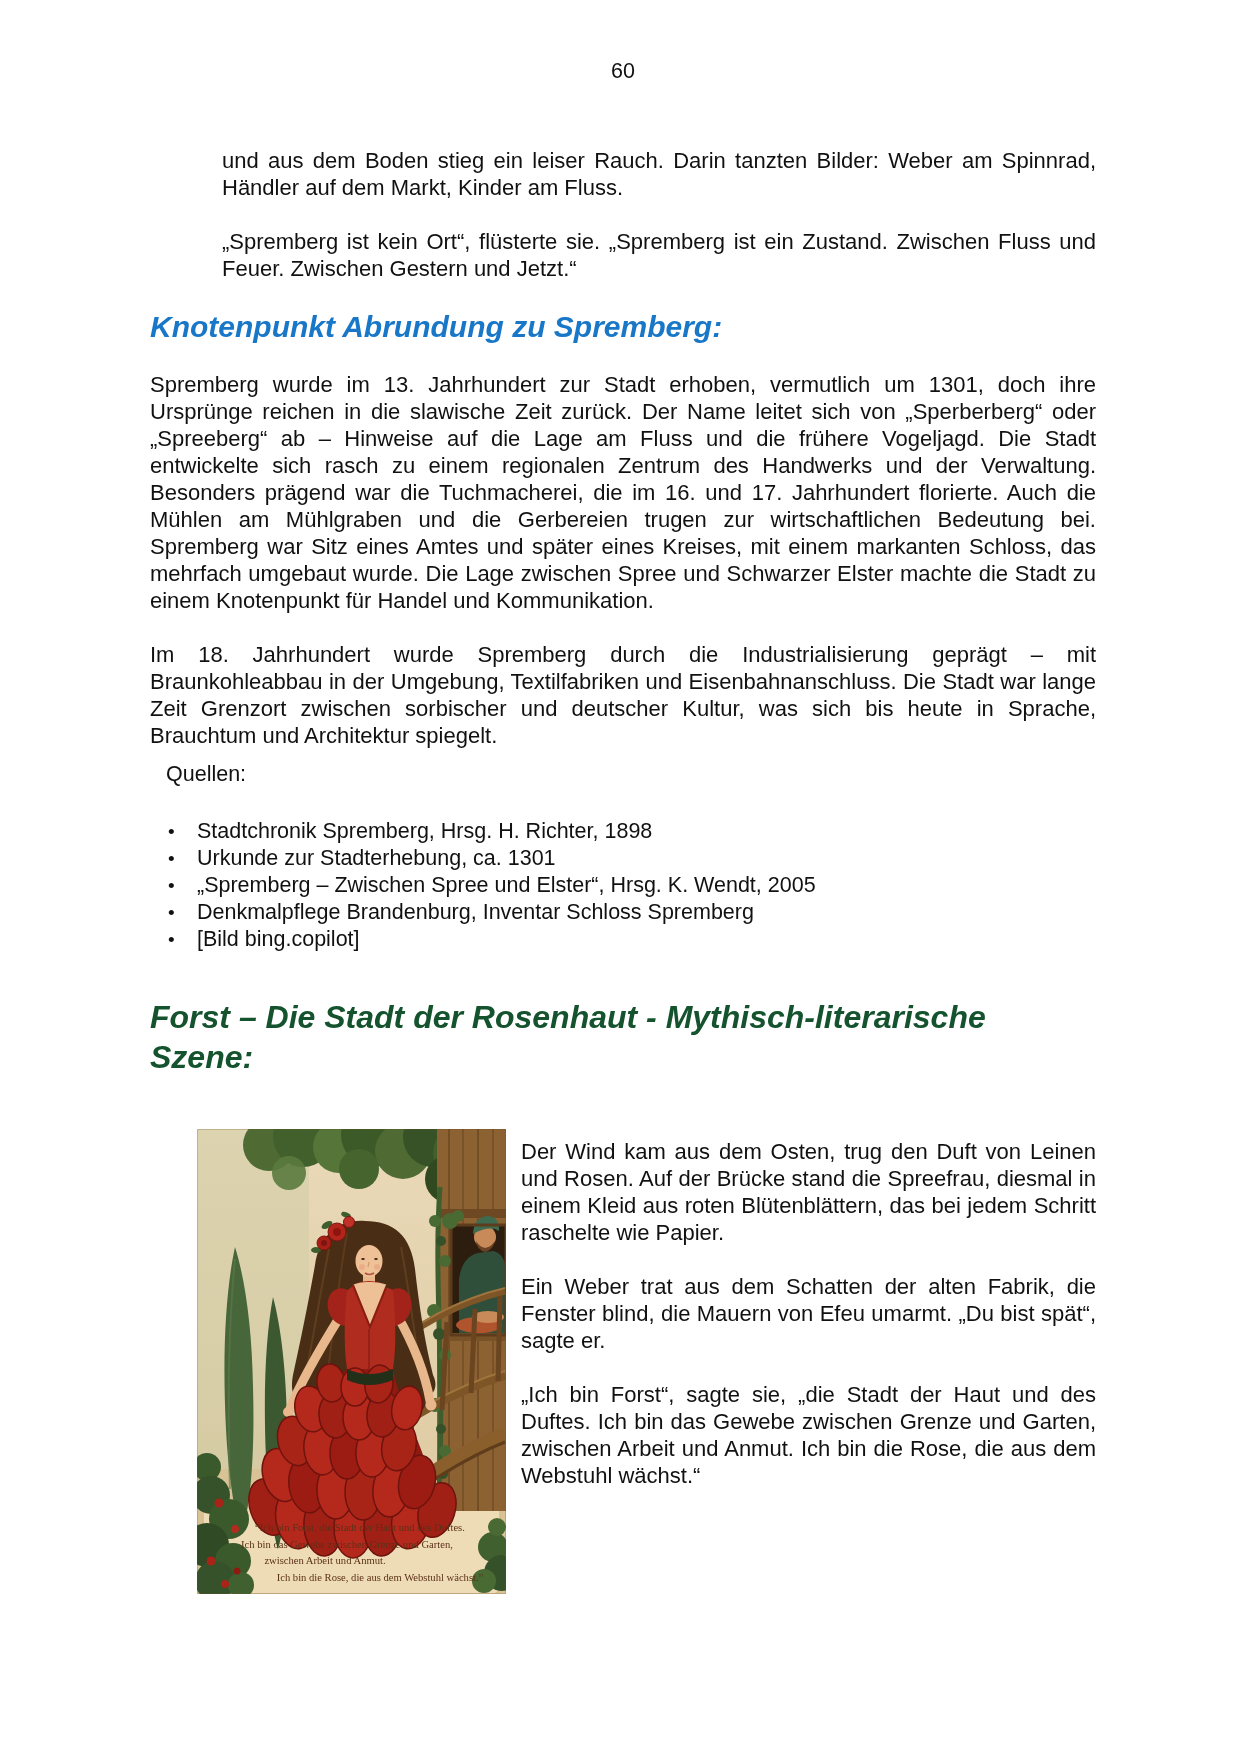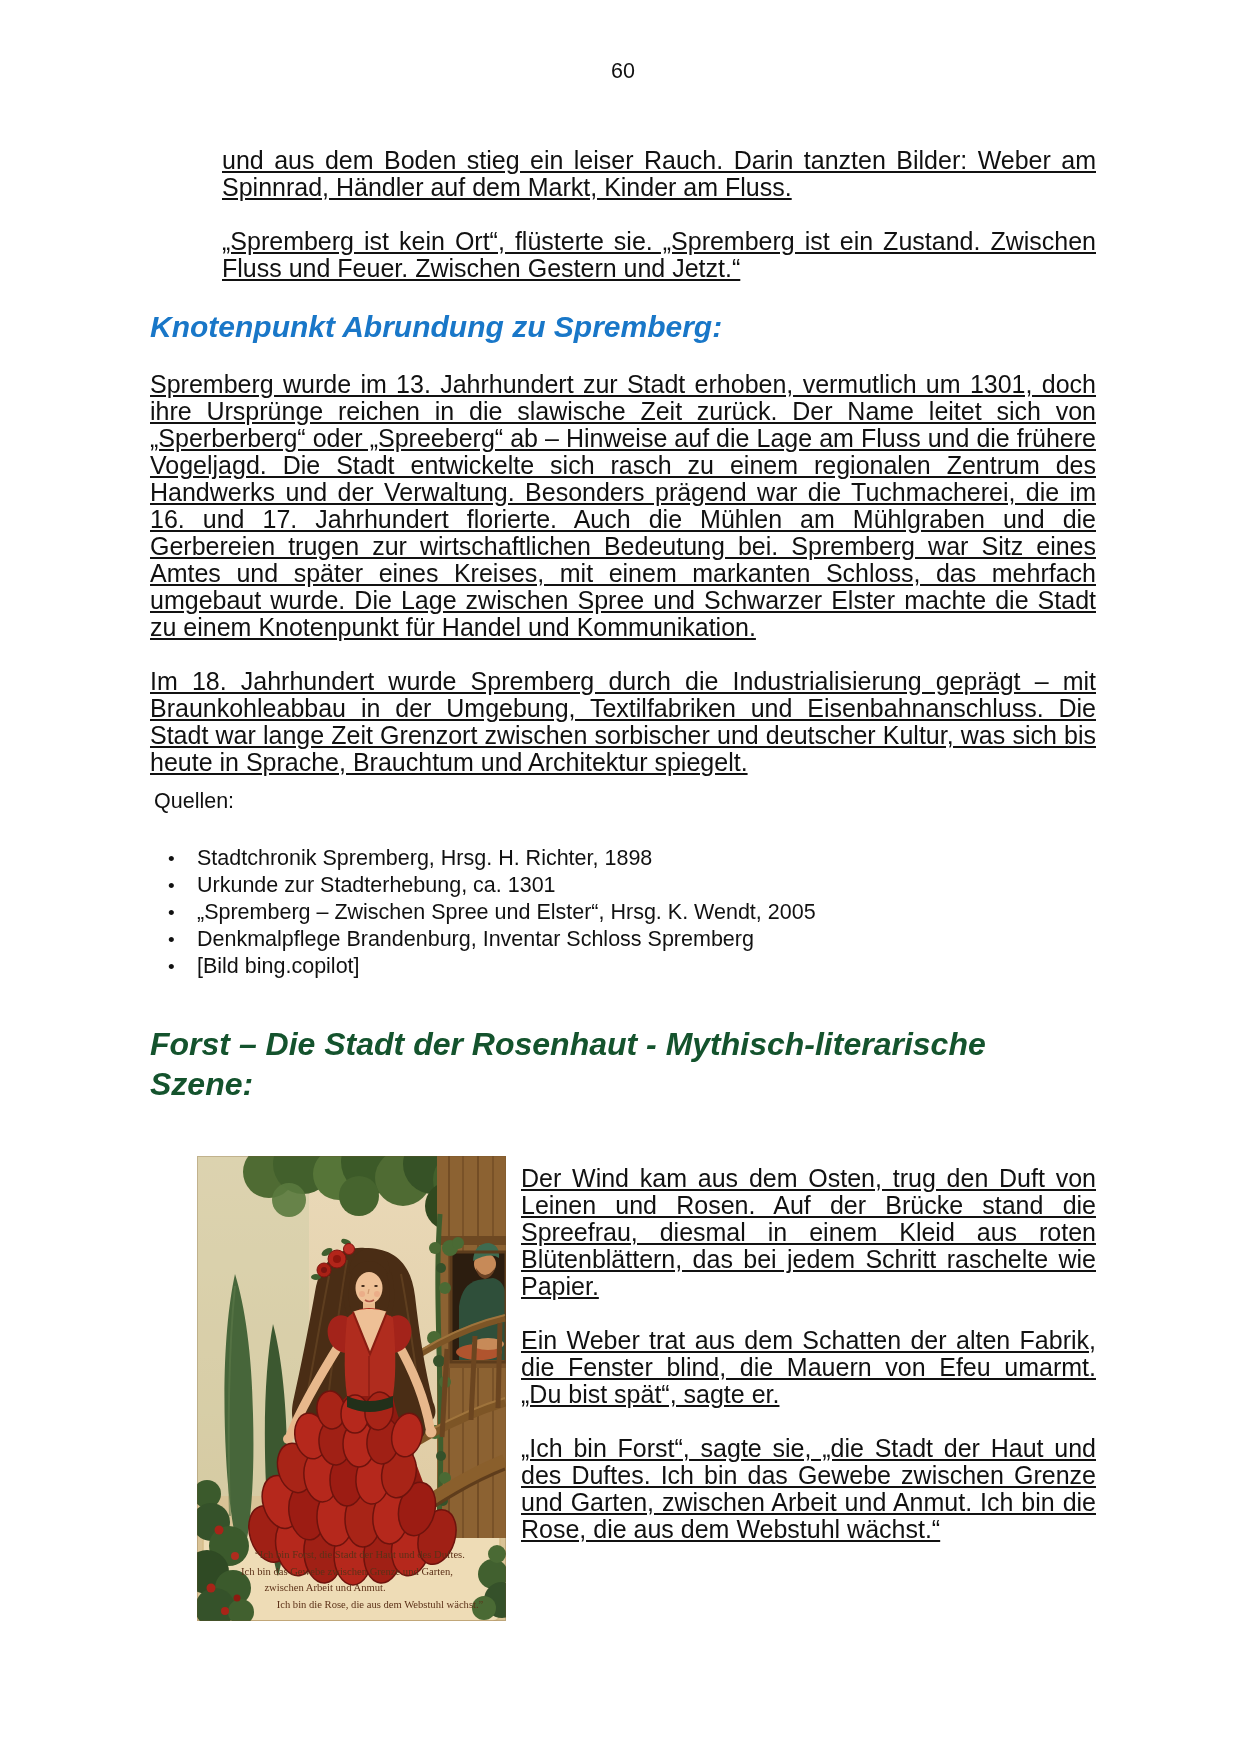--- a/index.html
+++ b/index.html
@@ -4,26 +4,26 @@
 <style>
   html,body{margin:0;padding:0;}
   body{
     width:1240px;height:1753px;background:#ffffff;position:relative;
     font-family:"Liberation Sans","DejaVu Sans",sans-serif;color:#111;
     -webkit-font-smoothing:antialiased;
   }
   .page{box-sizing:border-box;width:1240px;height:1753px;overflow:hidden;
         padding:58px 144px 0 150px;}
   .page-number{font-size:21.5px;line-height:27px;text-align:center;margin:0 0 62px 0;}
-  p.body{font-size:25px;line-height:27px;text-align:justify;margin:0 0 27px 0;text-decoration:underline;}
+  p.body{font-size:22px;line-height:27px;text-align:justify;margin:0 0 27px 0;}
   p.indented{margin-left:72px;}
   h2.sec{font-style:italic;font-weight:bold;margin:0;}
   h2.h1x{font-size:30px;line-height:36px;margin:24px 0 26px 0;}
   h2.h2x{font-size:32px;line-height:40px;margin:44px 0 0 0;}
-  p.quellen{font-size:21.5px;line-height:27px;margin:12px 0 0 4px;}
+  p.quellen{font-size:21.5px;line-height:27px;margin:12px 0 0 16px;}
   ul.sources{list-style:none;margin:30px 0 0 0;padding:0;}
   ul.sources li{position:relative;font-size:21.5px;line-height:27px;padding-left:47px;}
   ul.sources li .bullet{position:absolute;left:18px;top:0;font-size:19px;}
   .figure-row{display:flex;align-items:flex-start;margin:52px 0 0 47px;}
   .figure{width:309px;height:351px;flex:0 0 309px;display:block;}
   .figure svg{display:block;width:309px;height:465px;}
   .figure-text{flex:1 1 auto;margin-left:15px;padding-top:2px;}
   .figure-text p.body{margin:7px 0 27px 0;}
   .cap{font-family:"Liberation Serif","DejaVu Serif",serif;}
 </style>

